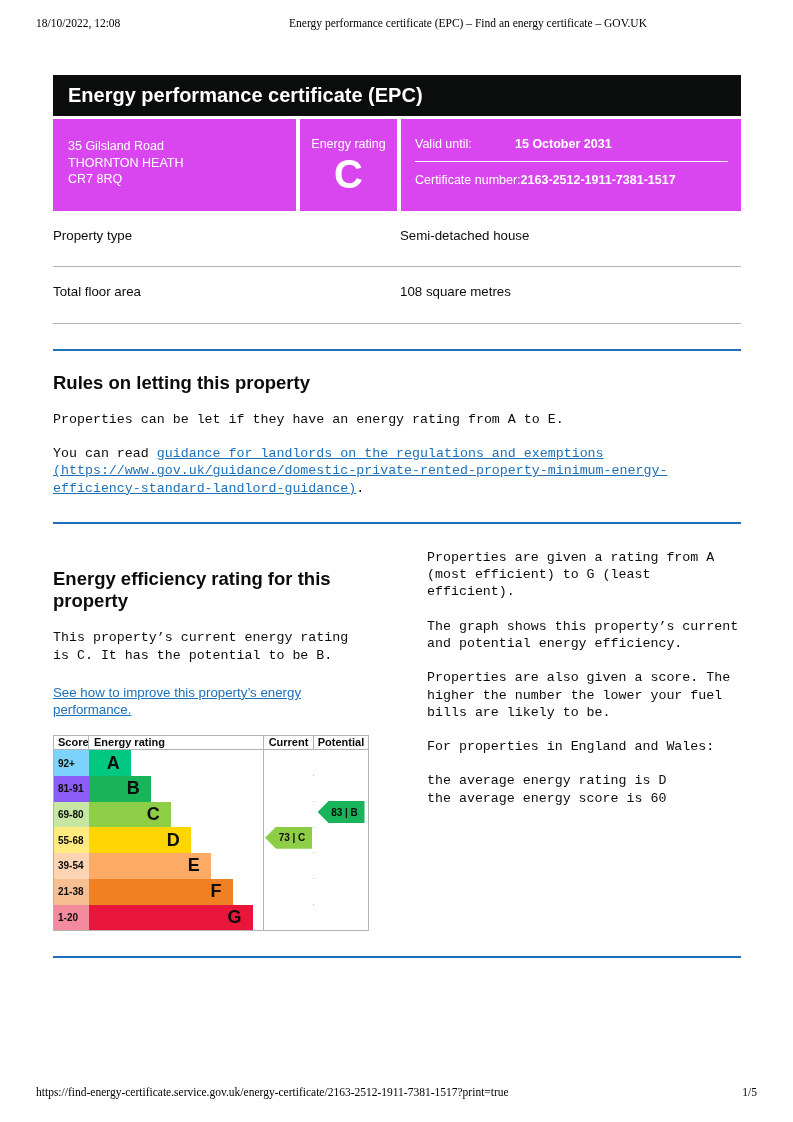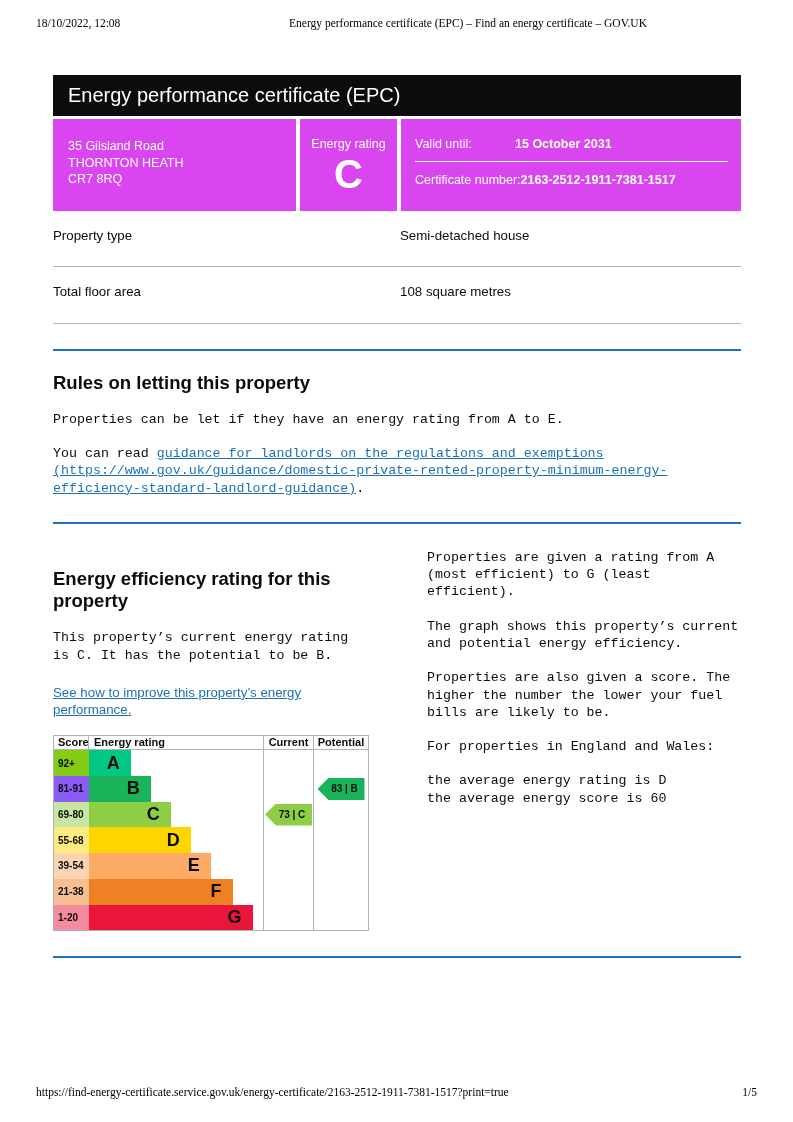--- a/index.html
+++ b/index.html
@@ -20,21 +20,21 @@
   .print-header .ph-title { position:absolute; left:289px; top:0; }
   .print-footer { bottom:22px; }
   .print-footer .pf-url { position:absolute; left:36px; bottom:0; }
   .print-footer .pf-page { position:absolute; right:36px; bottom:0; }
 
   
   .content { position:absolute; left:53px; top:75px; width:688px; }
 
   .black-banner {
     background:#0b0c0c; color:#fff;
-    font-size:20px; font-weight:normal;
+    font-size:20px; font-weight:bold;
     height:41px; padding:9px 15px; line-height:1.15;
   }
   .blue-banner { display:flex; gap:4px; margin-top:3px; height:92px; }
   .blue-cell { background:#d946ef; color:#fff; }
   .addr-cell { width:243px; padding:19px 15px; font-size:12.5px; line-height:1.32; }
   .rating-cell { width:97px; text-align:center; padding-top:17px; font-size:12.5px; }
   .rating-letter { font-size:40px; font-weight:bold; line-height:1.05; margin-top:1px; }
   .validity-cell { flex:1; padding:17px 13px 0 14px; font-size:12.5px; }
   .validity-row { display:flex; }
   .validity-label { width:100px; flex:none; }
@@ -76,21 +76,21 @@
   .score-cell {
     width:35px; flex:none; display:flex; align-items:center;
     padding-left:4px; font-size:10px; font-weight:bold;
   }
   .bar-cell { width:175px; flex:none; border-right:1px solid #b1b4b6; }
   .band-bar {
     height:100%; display:flex; align-items:center; justify-content:flex-end;
     padding-right:11px; font-size:18px; font-weight:bold; color:#0b0c0c;
   }
   .current-cell, .potential-cell {
-    display:flex; align-items:center; justify-content:center; flex:none;
+    display:flex; align-items:flex-start; justify-content:center; flex:none;margin-top:25px;
   }
   .current-cell { width:50px; border-right:1px solid #b1b4b6; }
   .potential-cell { width:54px; }
   .rating-arrow {
     height:22px; width:47px;
     clip-path:polygon(0 50%, 11px 0, 100% 0, 100% 100%, 11px 100%);
     display:flex; align-items:center; justify-content:center;
     padding-left:7px; font-size:10px; font-weight:bold; color:#0b0c0c;
     white-space:nowrap;
   }
@@ -154,21 +154,21 @@
       <p>This property’s current energy rating is C. It has the potential to be B.</p>
       <a href="#" class="improve-link">See how to improve this property’s energy performance.</a>
       <div class="epc-chart" id="epc-chart">
           <div class="chart-header">
             <div class="hc hc1">Score</div>
             <div class="hc hc2">Energy rating</div>
             <div class="hc hc3">Current</div>
             <div class="hc hc4">Potential</div>
           </div>
           <div class="chart-row">
-            <div class="score-cell" style="background: #84cc16;">92+</div>
+            <div class="score-cell" style="background: #7dd3fc;">92+</div>
             <div class="bar-cell">
               <div class="band-bar" style="background: rgb(0, 199, 129); width: 24%;">A</div>
             </div>
             <div class="current-cell"></div>
             <div class="potential-cell"></div>
           </div>
           <div class="chart-row">
             <div class="score-cell" style="background: #8b5cf6;">81-91</div>
             <div class="bar-cell">
               <div class="band-bar" style="background: rgb(25, 180, 89); width: 35.5%;">B</div>

